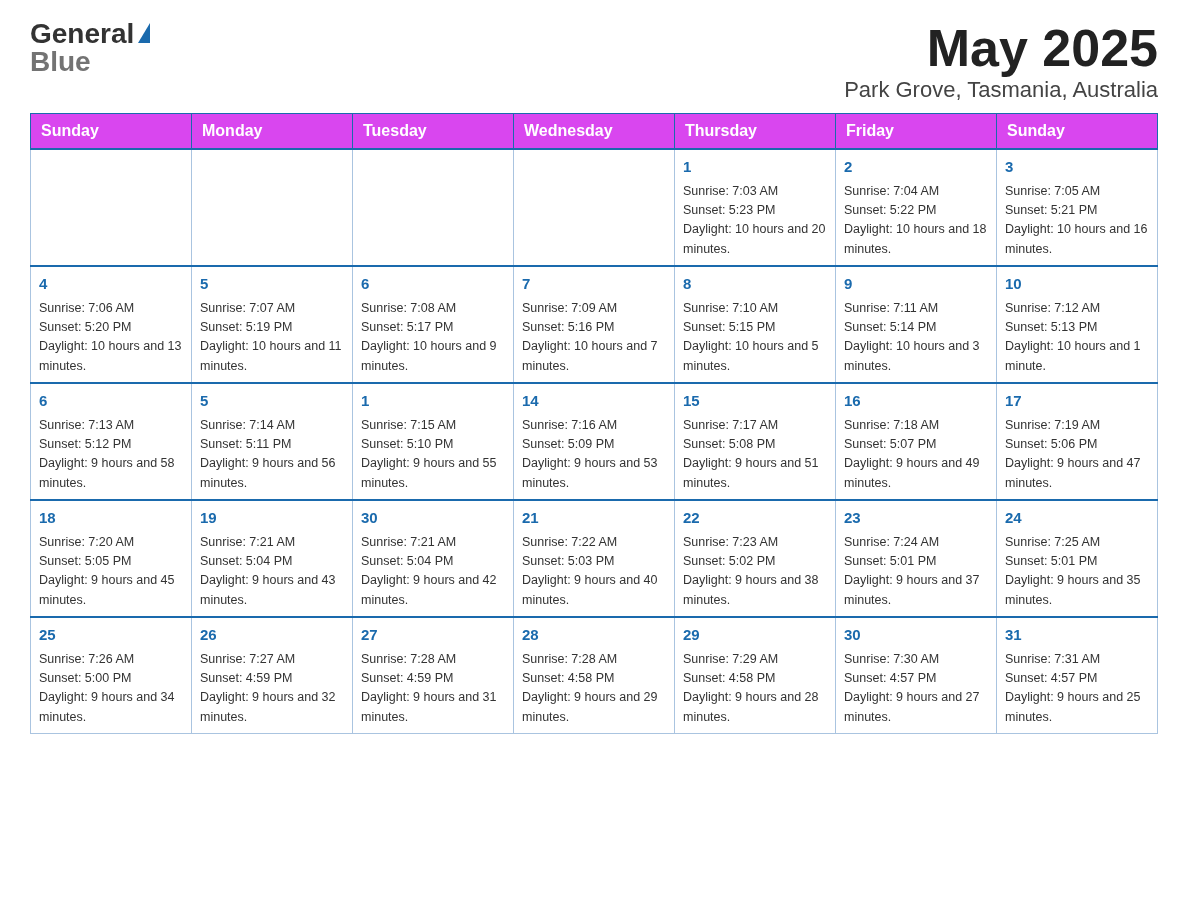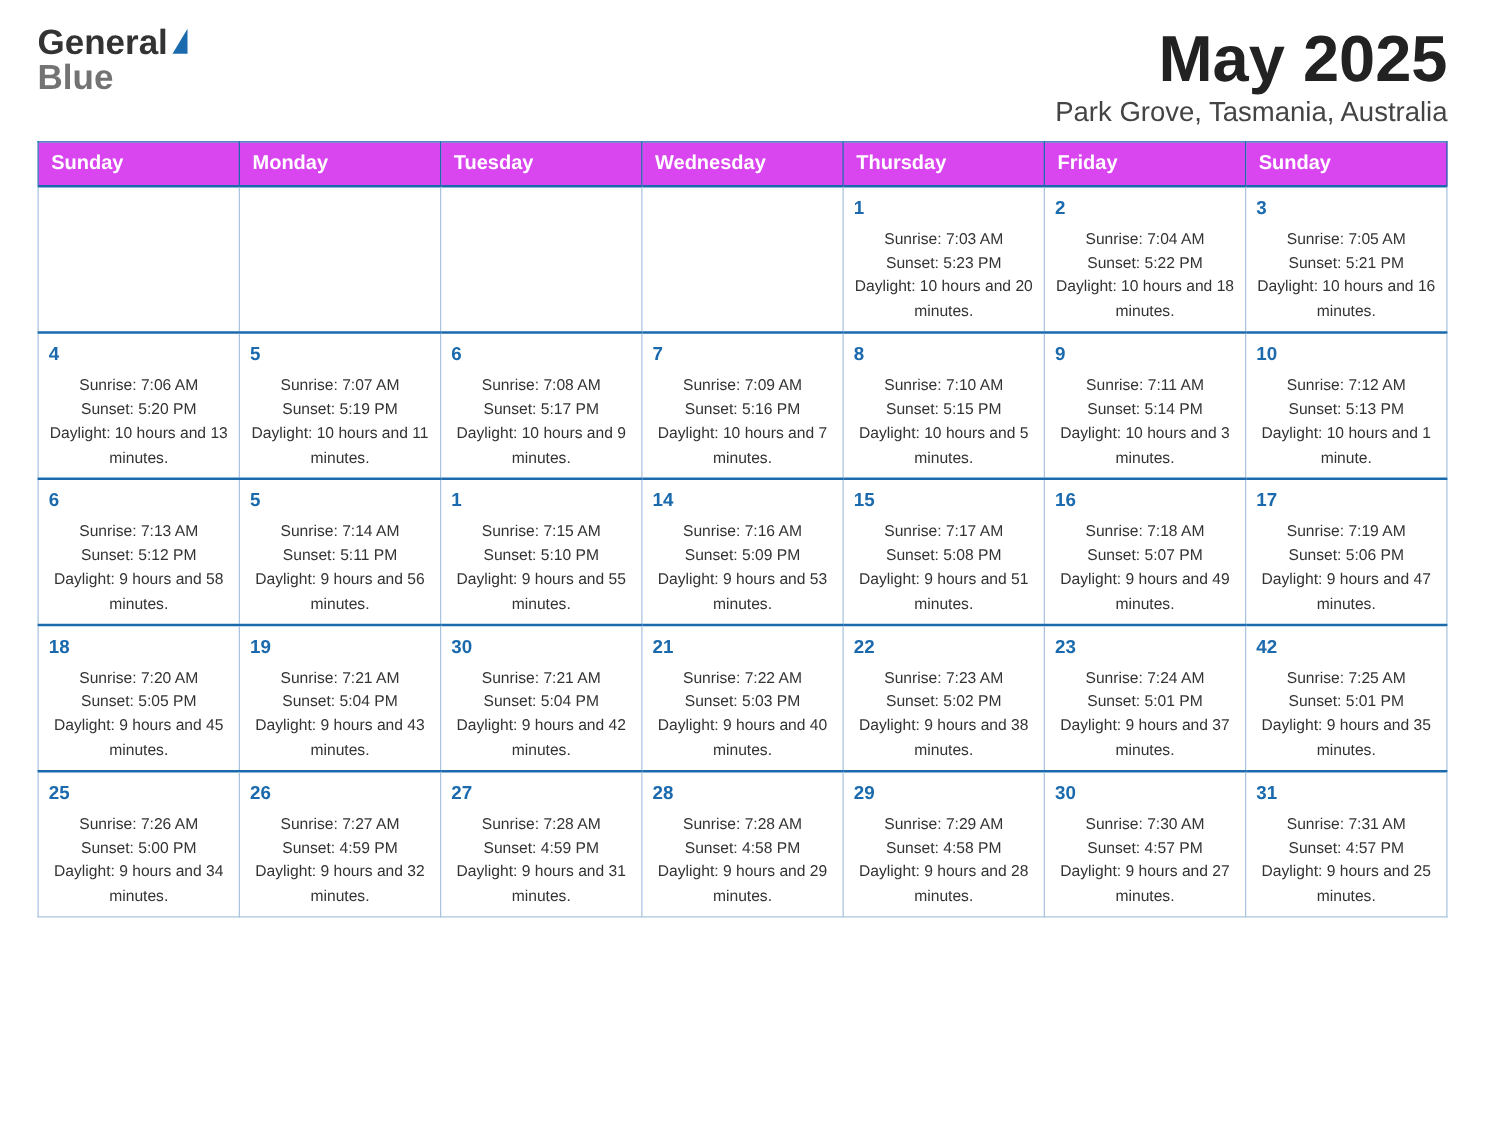--- a/index.html
+++ b/index.html
@@ -86,21 +86,20 @@
     .day-number {
       font-size: 15px;
       font-weight: bold;
       color: #1a6aad;
       margin-bottom: 3px;
     }
     .day-info {
       font-size: 12.5px;
       color: #333;
       line-height: 1.55;
-      text-align: center;
     }
     .empty-cell {
       background: #fff;
     }
     .calendar tbody tr:first-child td {
       border-top: 2px solid #1a6aad;
     }
     .calendar tbody tr td {
       border-top: 2px solid #1a6aad;
     }
@@ -232,21 +231,21 @@
         </td>
         <td>
           <div class="day-number">22</div>
           <div class="day-info">Sunrise: 7:23 AM<br>Sunset: 5:02 PM<br>Daylight: 9 hours and 38 minutes.</div>
         </td>
         <td>
           <div class="day-number">23</div>
           <div class="day-info">Sunrise: 7:24 AM<br>Sunset: 5:01 PM<br>Daylight: 9 hours and 37 minutes.</div>
         </td>
         <td>
-          <div class="day-number">42</div>
+          <div class="day-number">24</div>
           <div class="day-info">Sunrise: 7:25 AM<br>Sunset: 5:01 PM<br>Daylight: 9 hours and 35 minutes.</div>
         </td>
       </tr>
       <tr>
         <td>
           <div class="day-number">25</div>
           <div class="day-info">Sunrise: 7:26 AM<br>Sunset: 5:00 PM<br>Daylight: 9 hours and 34 minutes.</div>
         </td>
         <td>
           <div class="day-number">26</div>

